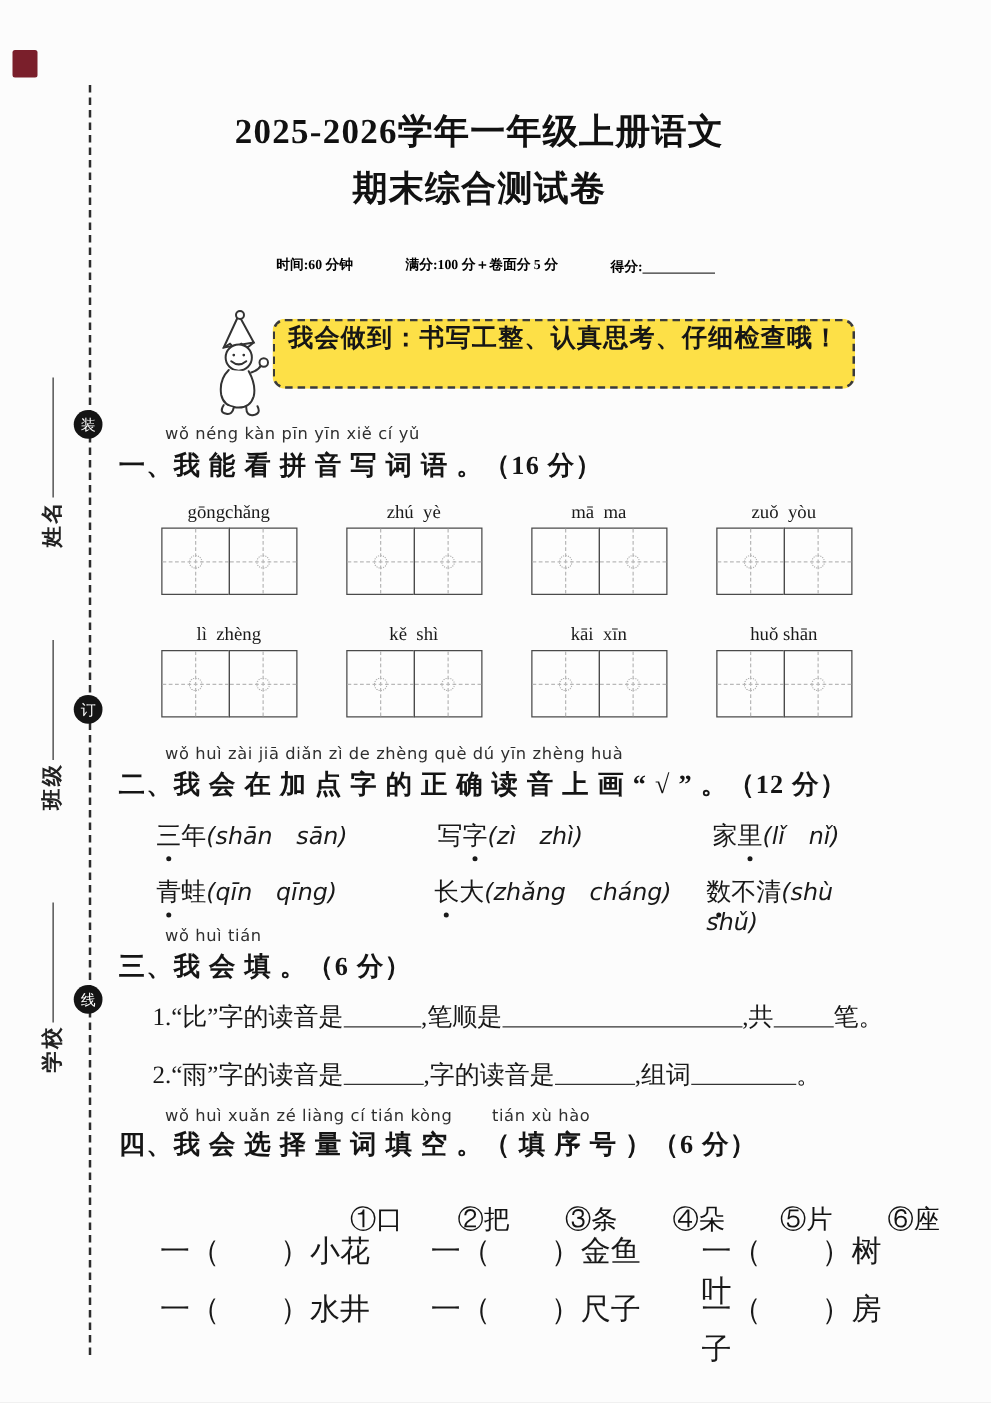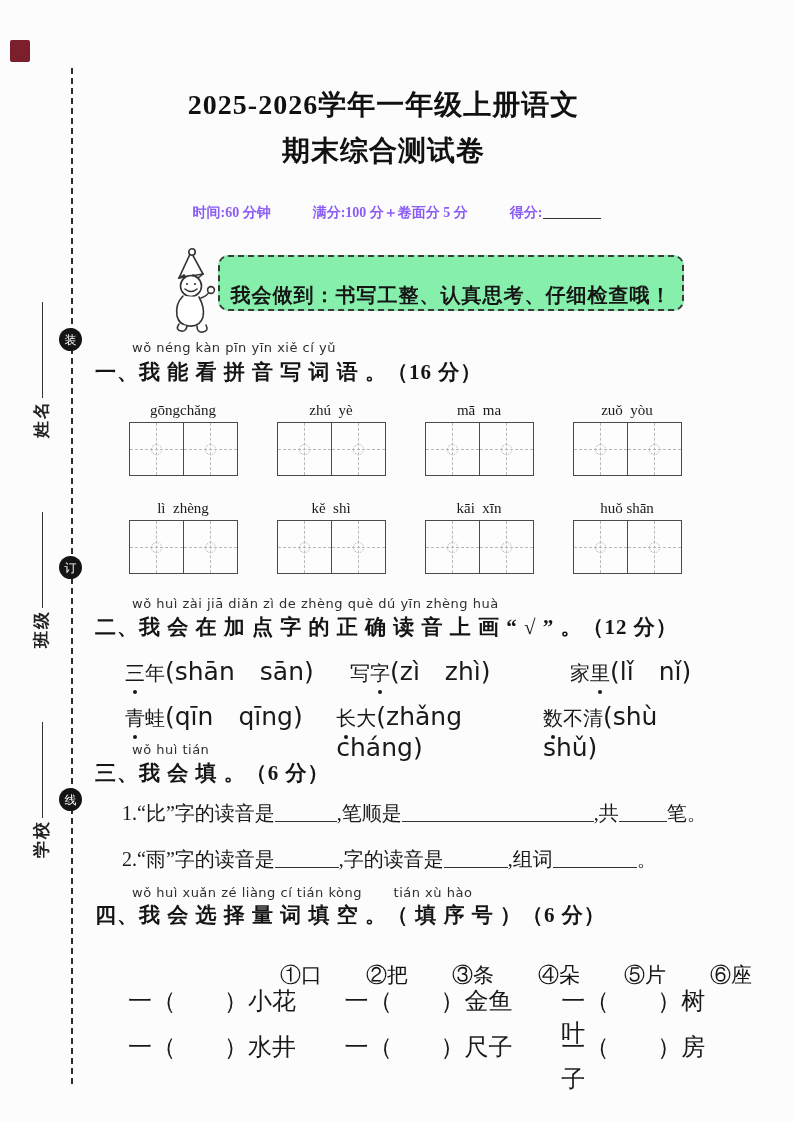--- a/index.html
+++ b/index.html
@@ -4,26 +4,26 @@
 <style>
   html,body{margin:0;padding:0;background:#e8e8e8;}
   .page{position:relative;width:793px;height:1122px;background:#fcfcfc;overflow:hidden;
         font-family:"Liberation Serif","DejaVu Serif",serif;color:#1c1c1c;}
   .abs{position:absolute;}
   .pre{white-space:pre-wrap;}
 
   
   .title{left:0;width:767px;text-align:center;font-weight:bold;font-size:28px;letter-spacing:1px;color:#111;}
   .info-line{left:0;width:793px;display:flex;justify-content:center;gap:42px;
-             font-size:14px;font-weight:bold;color:#8b5cf6;}
+             font-size:11px;font-weight:bold;color:#000000;}
   .blank{display:inline-block;border-bottom:1.5px solid #333;height:14px;vertical-align:-2px;}
 
   
   .banner{left:218px;top:255px;width:462px;height:52px;border:2px dashed #3a3a3a;border-radius:10px;
-          display:flex;align-items:flex-end;justify-content:center;background:#86efac;}
+          display:flex;align-items:flex-start;justify-content:center;background:#fde047;}
   .banner-inner{font-size:20px;font-weight:bold;letter-spacing:1px;color:#161616;}
   .clown{left:165px;top:248px;width:58px;height:86px;}
 
   
   .pinyin-hint{font-family:"DejaVu Sans","Liberation Sans",sans-serif;font-size:13px;color:#2f2f2f;letter-spacing:.5px;}
   .sec-heading{font-size:21px;font-weight:bold;color:#151515;letter-spacing:1px;}
 
   
   .word-col{display:flex;flex-direction:column;align-items:center;width:146px;}
   .word-pinyin{font-family:Liberation Serif, serif;font-size:15px;color:#1a1a1a;margin-bottom:3px;}
@@ -35,21 +35,21 @@
   .cell .c{position:absolute;left:50%;top:50%;width:9px;height:9px;margin:-5px 0 0 -5px;
            border:1px dotted #b0b0b0;border-radius:50%;}
   .row-flex{display:flex;justify-content:space-between;}
 
   
   .s2-row{display:flex;font-size:20px;color:#191919;}
   .s2-item{white-space:pre-wrap;}
   .dot{position:relative;display:inline-block;}
   .dot::after{content:"";position:absolute;left:50%;bottom:-7px;transform:translateX(-50%);
               width:4px;height:4px;border-radius:50%;background:#1a1a1a;}
-  .choices{font-family:"DejaVu Sans","Liberation Sans",sans-serif;font-size:25px;}
+  .choices{font-family:"DejaVu Sans","Liberation Sans",sans-serif;font-size:19px;font-style:italic;}
 
   
   .fill-line{font-size:20px;color:#191919;}
   .fill-line .blank{height:18px;}
 
   
   .opt-row{display:flex;gap:44px;font-size:21px;color:#141414;}
   .blank-row{display:flex;font-size:24px;color:#191919;}
   .blank-row span{display:block;}
 

